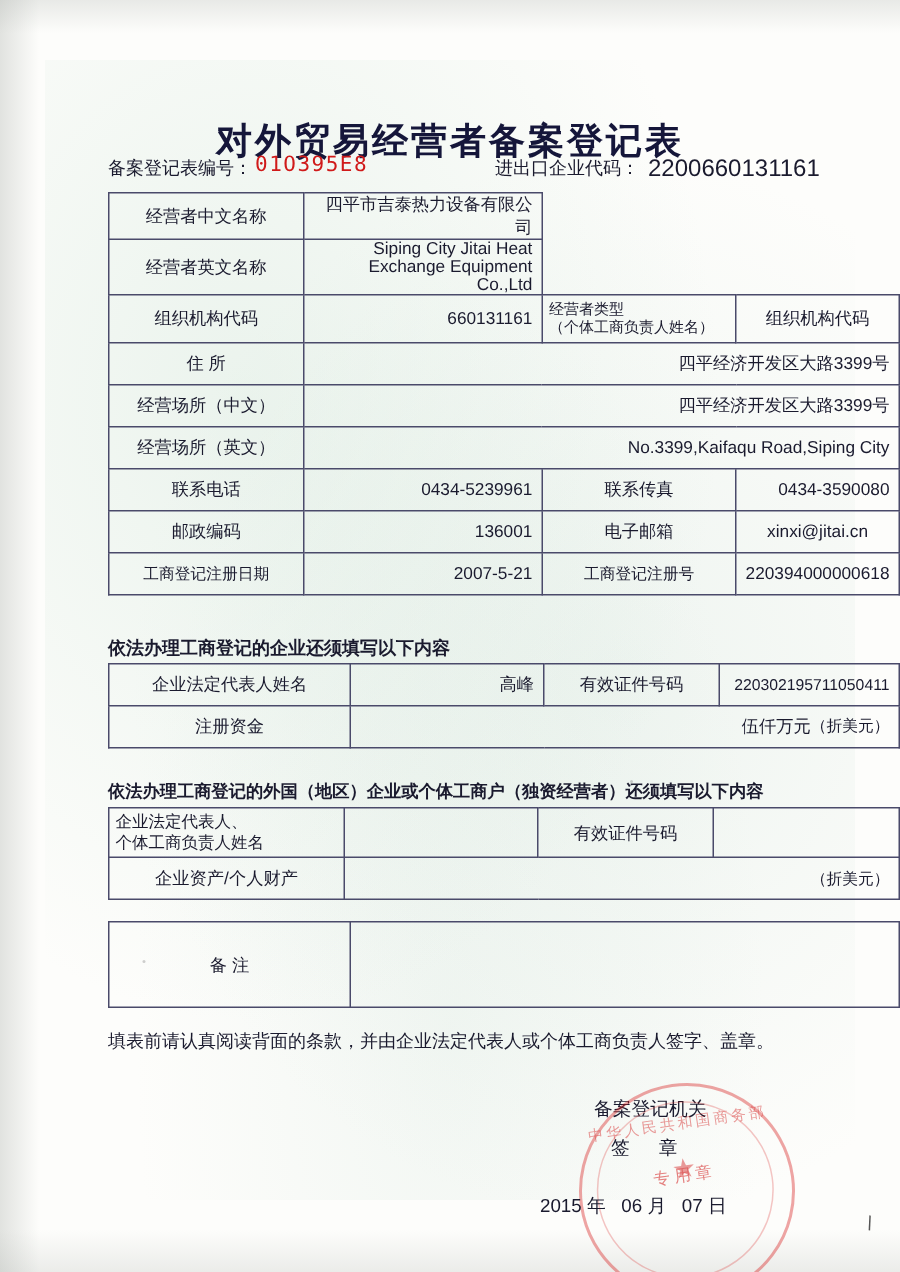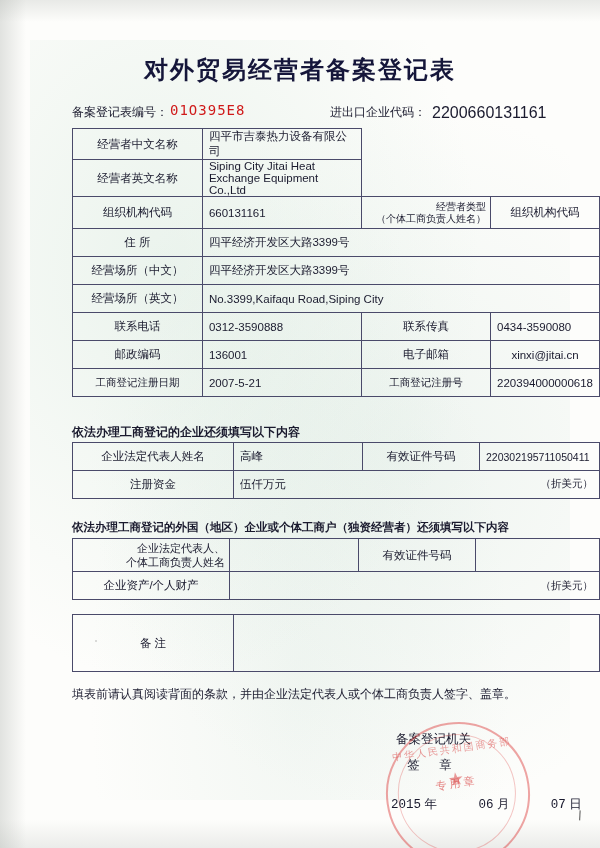--- a/index.html
+++ b/index.html
@@ -47,21 +47,21 @@
   }
   .edge-shadow-bottom {
     position: absolute;
     left: 0; bottom: 0; width: 600px; height: 28px;
     background: linear-gradient(to top, rgba(170,175,170,0.22), rgba(255,255,255,0));
     pointer-events: none;
   }
 
   .title {
     position: absolute;
-    left: 0; top: 54px;
+    left: 0; top: 78px;
     width: 600px;
     text-align: center;
     font-size: 24px;
     font-weight: bold;
     letter-spacing: 2px;
     color: #15163a;
   }
 
   .subrow {
     position: absolute;
@@ -101,25 +101,26 @@
     height: 27px;
     vertical-align: middle;
   }
   td.lbl {
     text-align: center;
     width: 118px;
     white-space: nowrap;
   }
   td.val {
     padding-left: 10px;
+    text-align: right;
   }
   .two-line {
     line-height: 12px;
     font-size: 10px;
-    text-align: right;
+    text-align: left;
   }
   .section-note {
     position: absolute;
     left: 72px;
     font-size: 12px;
     font-weight: bold;
   }
   .amount-right {
     float: right;
     font-size: 10.5px;
@@ -139,22 +140,21 @@
     text-align: center;
     line-height: 26px;
   }
   .date-line {
     position: absolute;
     left: 360px;
     top: 796px;
     font-size: 12.5px;
   }
   .date-line span.num {
-    font-family: Liberation Mono, monospace;
-    margin-left: 31px;
+    font-family: Liberation Sans, sans-serif;
   }
   .stamp {
     position: absolute;
     left: 386px;
     top: 722px;
     width: 140px;
     height: 140px;
     border: 2px solid rgba(215,30,30,0.55);
     border-radius: 50%;
     transform: rotate(-8deg);
@@ -253,21 +253,21 @@
     <tr>
       <td class="lbl">经营场所（中文）</td>
       <td class="val" colspan="3">四平经济开发区大路3399号</td>
     </tr>
     <tr>
       <td class="lbl">经营场所（英文）</td>
       <td class="val" colspan="3">No.3399,Kaifaqu Road,Siping City</td>
     </tr>
     <tr>
       <td class="lbl">联系电话</td>
-      <td class="val" style="width:150px;">0312-3590888</td>
+      <td class="val" style="width:150px;">0434-5239961</td>
       <td class="lbl" style="width:112px;">联系传真</td>
       <td class="val">0434-3590080</td>
     </tr>
     <tr>
       <td class="lbl">邮政编码</td>
       <td class="val">136001</td>
       <td class="lbl">电子邮箱</td>
       <td class="val" style="text-align:center;">xinxi@jitai.cn</td>
     </tr>
     <tr>

